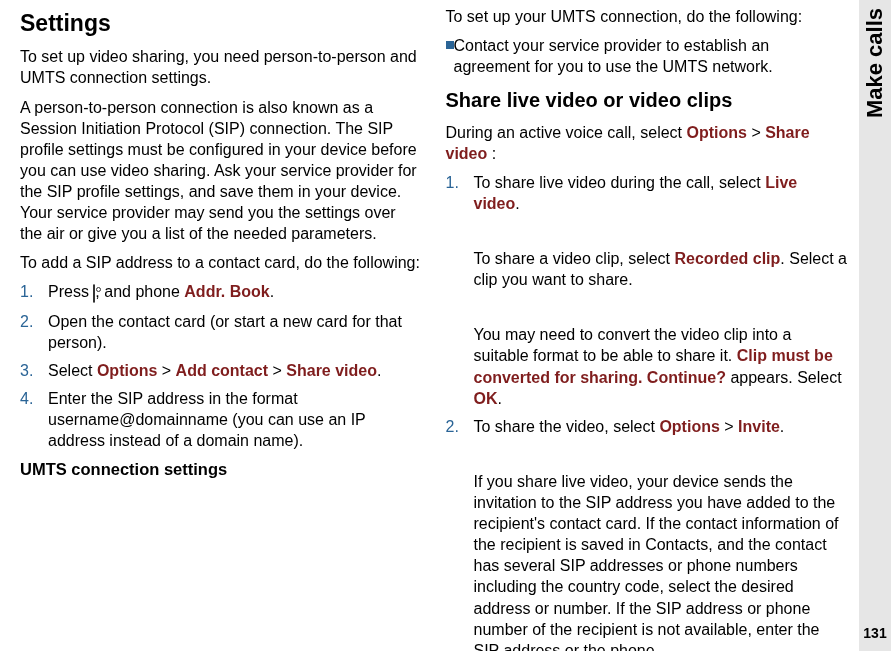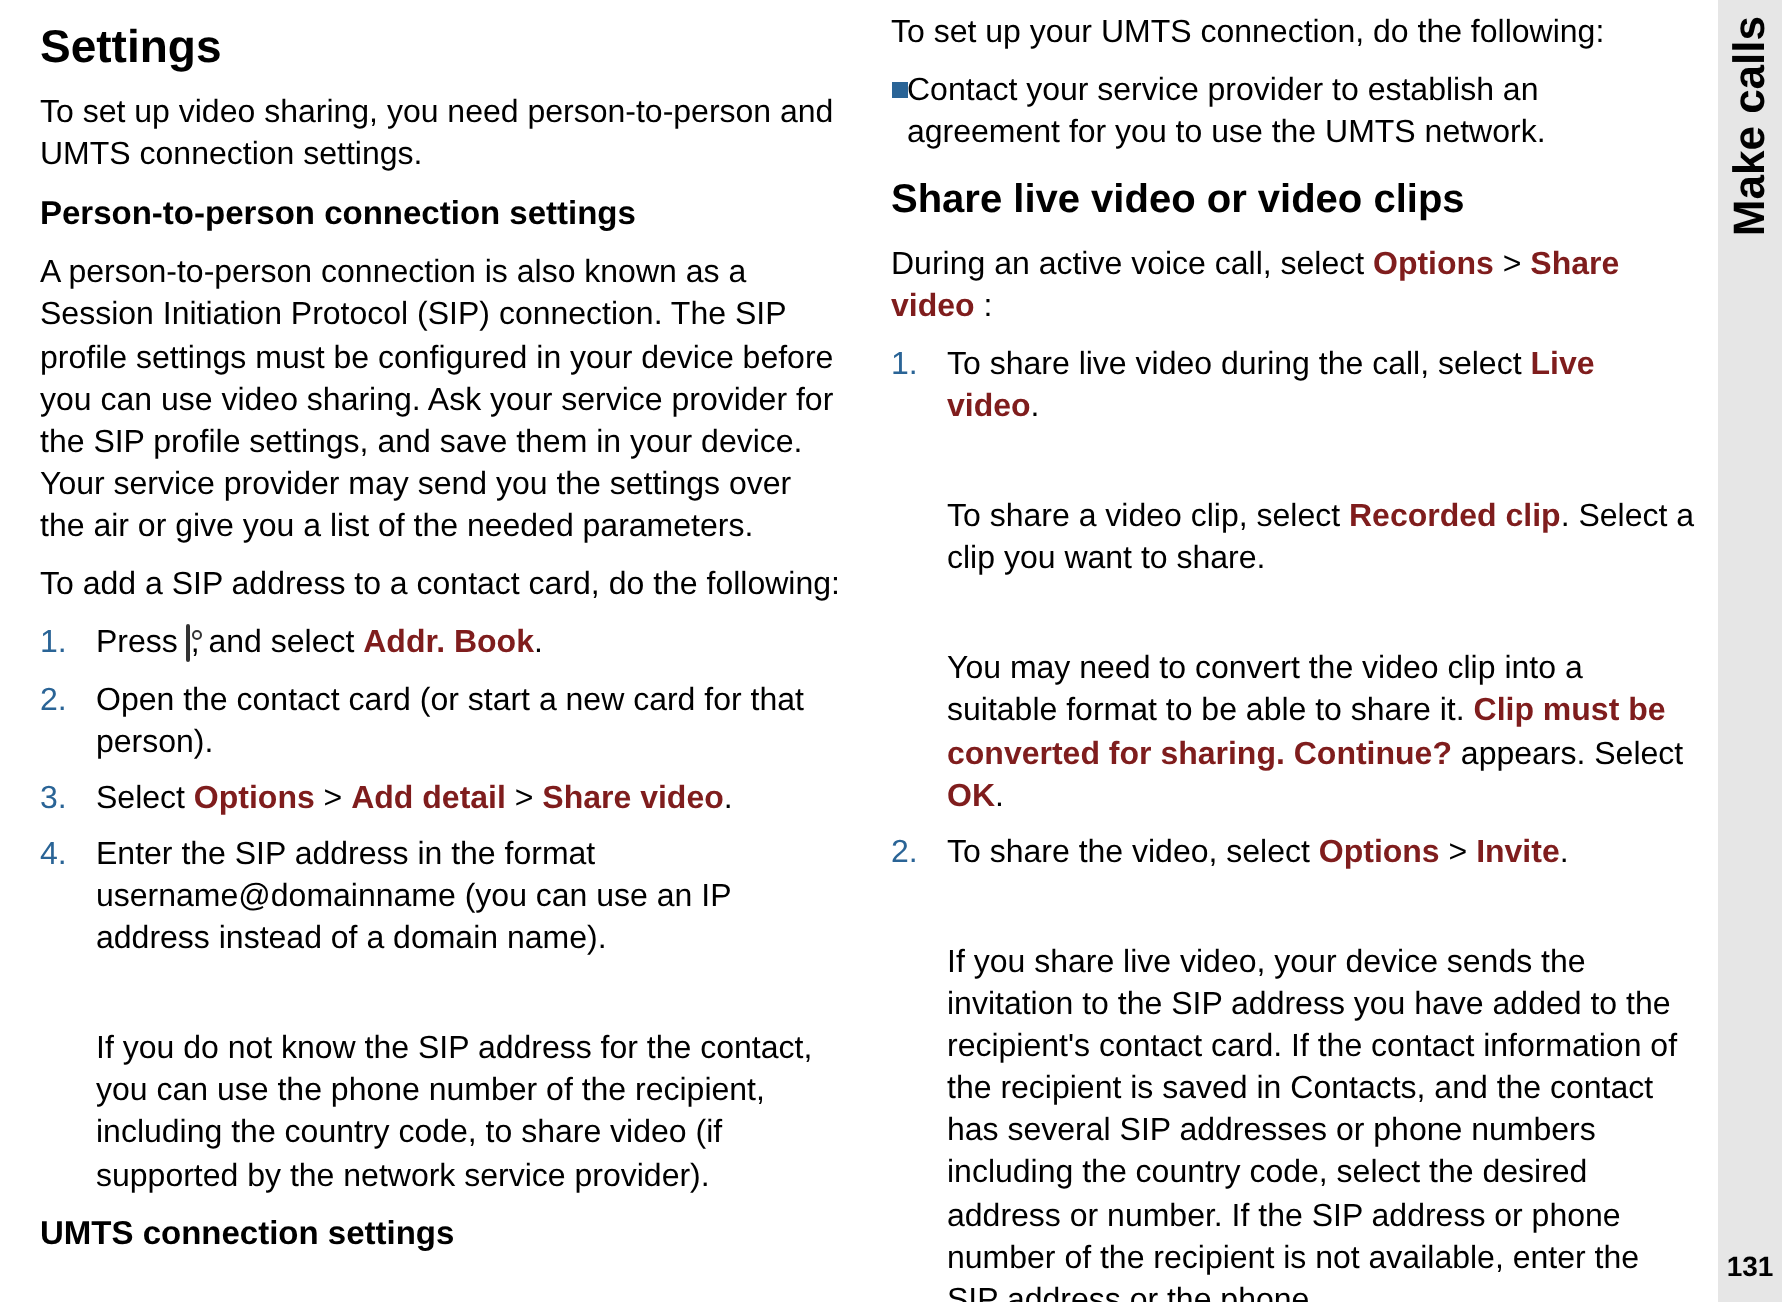--- a/index.html
+++ b/index.html
@@ -29,53 +29,51 @@
 </style>
 </head>
 <body>
 
 <div class="page">
   <div class="columns">
 
     <div class="col">
       <h1>Settings</h1>
       <p>To set up video sharing, you need person-to-person and UMTS connection settings.</p>
-      <p class="subhead">Person-to-person connection settings</p>
       <p>A person-to-person connection is also known as a Session Initiation Protocol (SIP) connection. The SIP profile settings must be configured in your device before you can use video sharing. Ask your service provider for the SIP profile settings, and save them in your device. Your service provider may send you the settings over the air or give you a list of the needed parameters.</p>
       <p>To add a SIP address to a contact card, do the following:</p>
 
       <ol>
         <li>
           <div class="num-row">
             <span class="num">1.</span>
             <span class="inline">
-              <span>Press </span><span class="key-icon"></span><span>, and select </span><span class="greytext">Addr. Book</span><span>.</span>
+              <span>Press </span><span class="key-icon"></span><span>, and phone </span><span class="greytext">Addr. Book</span><span>.</span>
             </span>
           </div>
         </li>
         <li>
           <div class="num-row">
             <span class="num">2.</span>
             <span>Open the contact card (or start a new card for that person).</span>
           </div>
         </li>
         <li>
           <div class="num-row">
             <span class="num">3.</span>
             <span class="inline">
-              <span>Select </span><span class="greytext">Options</span><span> &gt; </span><span class="greytext">Add detail</span><span> &gt; </span><span class="greytext">Share video</span><span>.</span>
+              <span>Select </span><span class="greytext">Options</span><span> &gt; </span><span class="greytext">Add contact</span><span> &gt; </span><span class="greytext">Share video</span><span>.</span>
             </span>
           </div>
         </li>
         <li>
           <div class="num-row">
             <span class="num">4.</span>
             <span>Enter the SIP address in the format username@domainname (you can use an IP address instead of a domain name).</span>
           </div>
-          <p class="indent">If you do not know the SIP address for the contact, you can use the phone number of the recipient, including the country code, to share video (if supported by the network service provider).</p>
         </li>
       </ol>
 
       <p class="subhead">UMTS connection settings</p>
     </div>
 
     <div class="col">
       <p>To set up your UMTS connection, do the following:</p>
       <ul class="bullets">
         <li>

